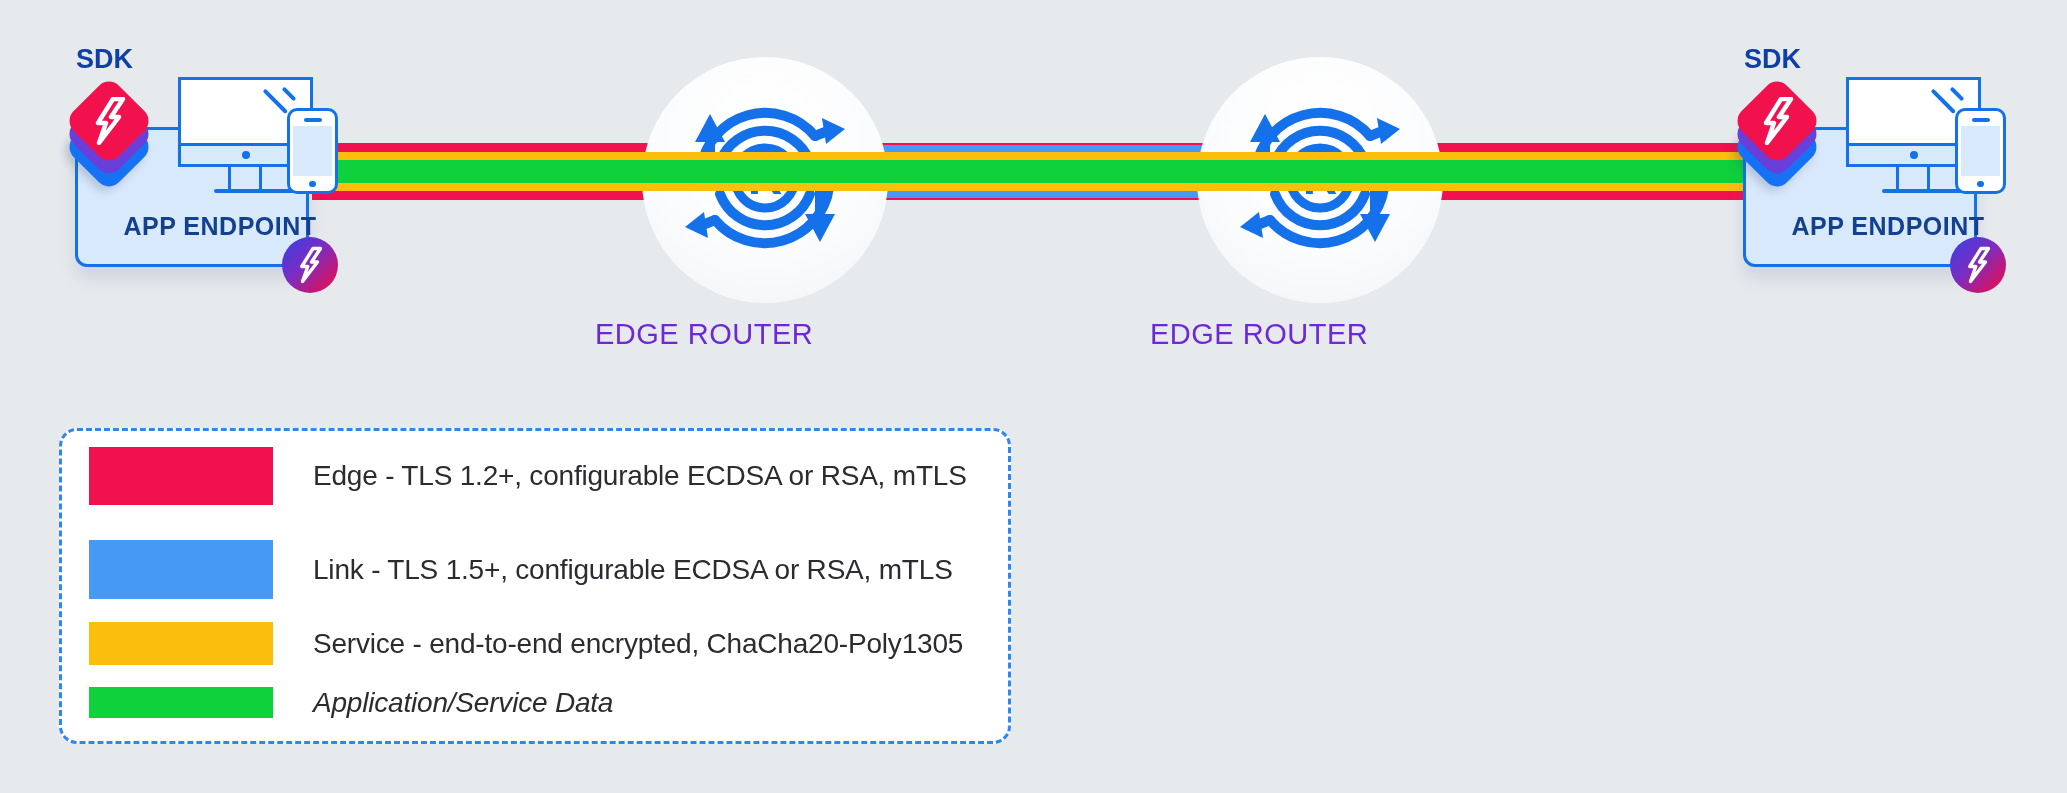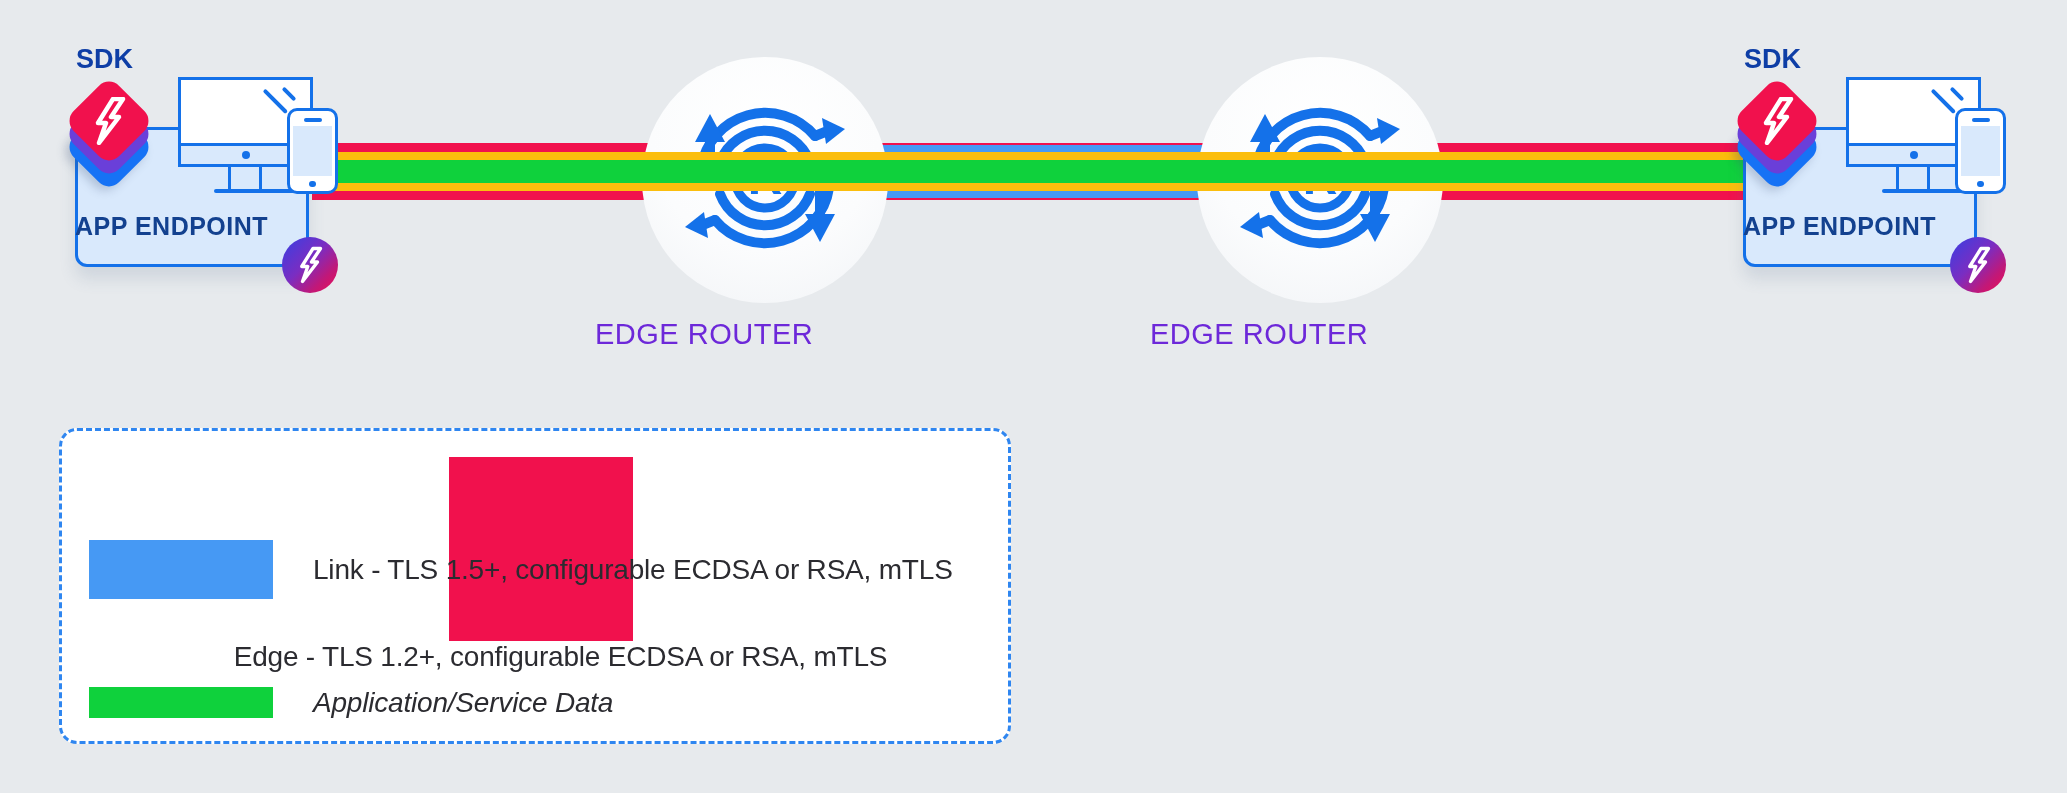--- a/index.html
+++ b/index.html
@@ -32,22 +32,22 @@
 
   
   .endpoint{position:absolute;top:0;left:0;width:400px;height:330px;z-index:10;}
   .endpoint.right{left:1668px;}
   .ep-box{
     position:absolute;left:75px;top:127px;width:234px;height:140px;box-sizing:border-box;
     background:#D9E9FC;border:3px solid #1471E9;border-radius:12px;z-index:10;
     box-shadow:0 12px 16px rgba(90,110,140,.16);
   }
   .ep-label{
-    position:absolute;left:75px;top:212px;width:234px;
-    font-size:25px;font-weight:600;letter-spacing:.5px;color:#13418F;z-index:12;
+    position:absolute;left:75px;top:212px;width:234px;text-align:center;
+    font-size:25px;font-weight:600;letter-spacing:.5px;color:#13418F;z-index:12;padding-left:28px;
   }
   .mon-screen{position:absolute;left:178px;top:77px;width:135px;height:69px;box-sizing:border-box;
     background:#fff;border:3.5px solid #1471E9;z-index:11;}
   .mon-bezel{position:absolute;left:178px;top:143px;width:135px;height:24px;box-sizing:border-box;
     background:#D9E9FC;border:3.5px solid #1471E9;z-index:11;}
   .mon-dot{position:absolute;left:50%;top:50%;width:8px;height:8px;margin:-4px 0 0 -4px;border-radius:50%;background:#1471E9;}
   .mon-stand{position:absolute;left:228px;top:164px;width:34px;height:27px;box-sizing:border-box;
     background:#D9E9FC;border-left:3.5px solid #1471E9;border-right:3.5px solid #1471E9;z-index:10;}
   .mon-base{position:absolute;left:214px;top:189px;width:84px;height:4px;border-radius:2px;background:#1471E9;z-index:11;}
   .slash{position:absolute;height:4px;border-radius:2px;background:#1471E9;transform:rotate(45deg);transform-origin:left center;z-index:11;}
@@ -71,21 +71,21 @@
   }
 
   
   .legend{
     position:absolute;left:59px;top:428px;width:952px;height:316px;box-sizing:border-box;
     background:#fff;border:3px dashed #2F86F0;border-radius:18px;z-index:30;
   }
   .legend-item{position:absolute;left:27px;right:16px;display:flex;align-items:center;}
   .legend-item .swatch{width:184px;flex:0 0 184px;height:100%;}
   .legend-item .ltext{margin-left:40px;font-size:28px;font-weight:500;letter-spacing:-0.2px;color:#2B2B30;white-space:nowrap;}
-  .li-0{top:26px;height:58px;flex-direction:column;}
+  .li-0{top:16px;height:58px;}
   .li-1{top:109px;height:59px;}
   .li-2{top:191px;height:43px;}
   .li-3{top:256px;height:31px;font-style:italic;}
 </style>
 </head>
 <body>
 
 <svg width="0" height="0" style="position:absolute">
   <defs>
     <g id="router-glyph" stroke="#1471E9" fill="none" stroke-width="10" stroke-linecap="round">
@@ -191,19 +191,23 @@
 
   <div class="legend">
     <div class="legend-item li-0">
       <div class="swatch" style="background: rgb(241, 17, 77);"></div>
       <div class="ltext">Edge - TLS 1.2+, configurable ECDSA or RSA, mTLS</div>
     </div>
     <div class="legend-item li-1">
       <div class="swatch" style="background: rgb(70, 153, 244);"></div>
       <div class="ltext">Link - TLS 1.5+, configurable ECDSA or RSA, mTLS</div>
     </div>
+    <div class="legend-item li-2">
+      <div class="swatch" style="background: rgb(251, 190, 13);"></div>
+      <div class="ltext">Service - end-to-end encrypted, ChaCha20-Poly1305</div>
+    </div>
     <div class="legend-item li-3">
       <div class="swatch" style="background: rgb(15, 209, 60);"></div>
       <div class="ltext">Application/Service Data</div>
     </div>
   </div>
 
 </div>
 
 </body></html>

